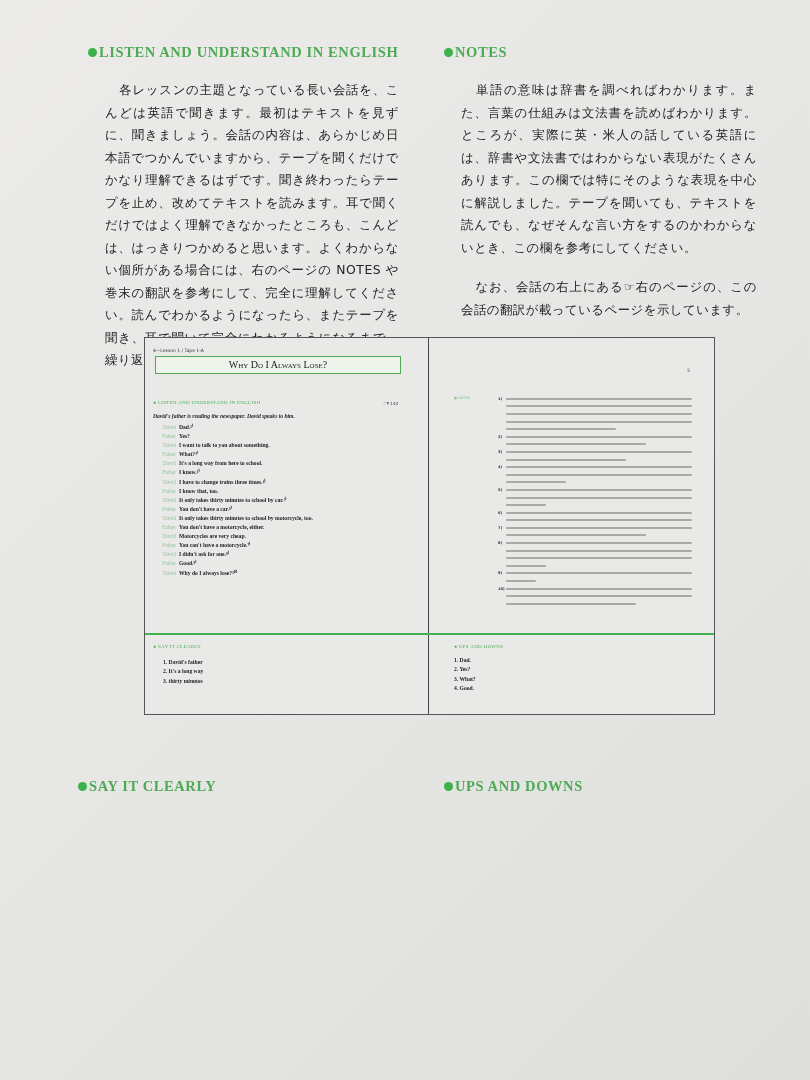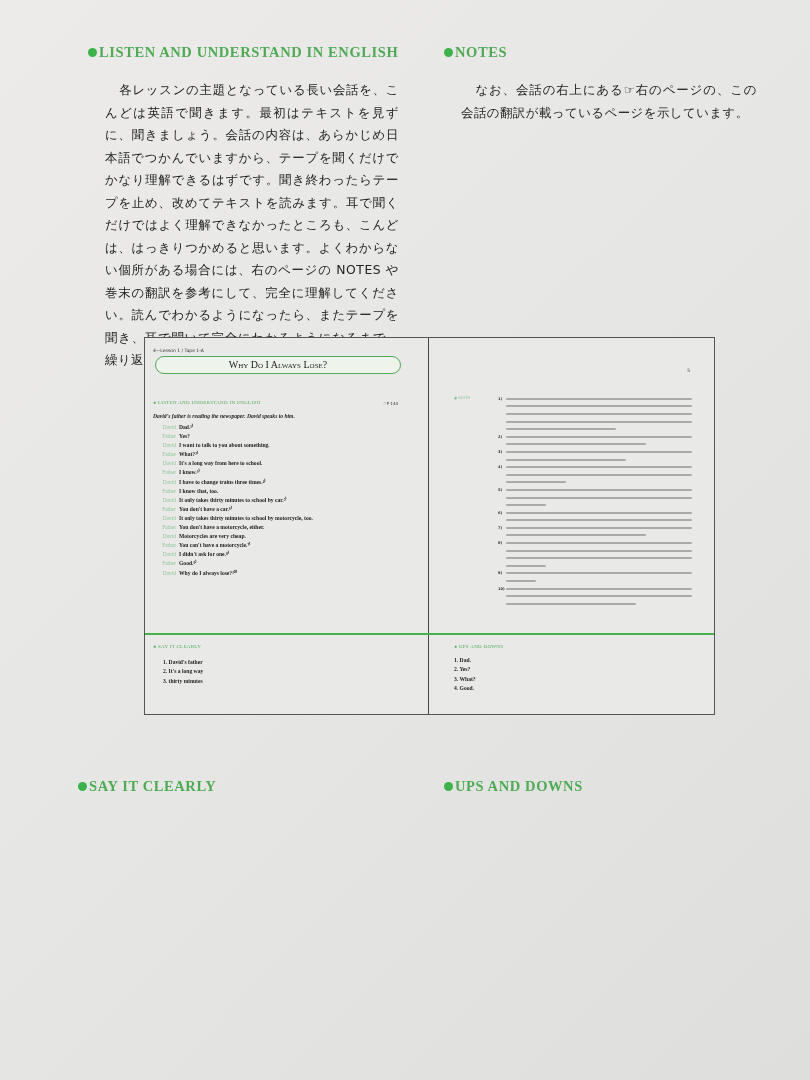--- a/index.html
+++ b/index.html
@@ -25,21 +25,21 @@
 
   
   #spread { position: absolute; left: 144px; top: 337px; width: 571px; height: 378px;
             background: #e9e9e8; border: 1.3px solid #555; box-sizing: border-box; }
   #spread .gutter { position: absolute; left: 283px; top: 0; bottom: 0; width: 1.3px; background: #444; }
   #spread .green-rule { position: absolute; left: 0; right: 0; top: 295px; height: 2px; background: #45b24f; }
   .lp, .rp { position: absolute; top: 0; bottom: 0; }
   .lp { left: 0; width: 283px; } .rp { left: 285px; width: 284px; }
   .runhead { position: absolute; left: 8px; top: 10px; font-size: 4.5px; color: #333; }
   .title-box { position: absolute; left: 10px; top: 18px; width: 244px; height: 16px;
-               border: 1.2px solid #4faa55; border-radius: 9px; background: #eef3ec;
+               border: 1.2px solid #4faa55; border-radius: 0; background: #eef3ec;
                text-align: center; font-family: "Liberation Serif", serif; font-size: 10px;
                line-height: 16px; font-variant: small-caps; color: #222; }
   .mini-head { position: absolute; font-family: "Liberation Serif", serif; font-size: 5px;
                color: #4faa55; letter-spacing: 0.3px; white-space: nowrap; }
   .mini-ref { position: absolute; right: 30px; top: 63px; font-size: 4px; color: #333; }
   .scene { position: absolute; left: 8px; top: 75px; font-family: "Liberation Serif", serif;
            font-style: italic; font-weight: bold; font-size: 5.6px; color: #222; }
   .dialog { position: absolute; left: 6px; top: 85px; }
   .dl { height: 9.1px; font-family: "Liberation Serif", serif; font-size: 5.6px; line-height: 9.1px; white-space: nowrap; }
   .dl .sp { display: inline-block; width: 25px; text-align: right; color: #8fc79a; margin-right: 3px; font-size: 5.4px; }
@@ -55,20 +55,21 @@
 </head>
 <body>
 
 <div class="section" id="s-listen">
   <div class="heading"><span class="dot"></span><span>LISTEN AND UNDERSTAND IN ENGLISH</span></div>
   <p class="para"><span class="ind"></span><span>各レッスンの主題となっている長い会話を、こんどは英語で聞きます。最初はテキストを見ずに、聞きましょう。会話の内容は、あらかじめ日本語でつかんでいますから、テープを聞くだけでかなり理解できるはずです。聞き終わったらテープを止め、改めてテキストを読みます。耳で聞くだけではよく理解できなかったところも、こんどは、はっきりつかめると思います。よくわからない個所がある場合には、右のページの NOTES や巻末の翻訳を参考にして、完全に理解してください。読んでわかるようになったら、またテープを聞き、耳で聞いて完全にわかるようになるまで、繰り返してください。</span></p>
 </div>
 
 <div class="section" id="s-notes">
   <div class="heading"><span class="dot"></span><span>NOTES</span></div>
+  <p class="para"><span class="ind"></span><span>単語の意味は辞書を調べればわかります。また、言葉の仕組みは文法書を読めばわかります。ところが、実際に英・米人の話している英語には、辞書や文法書ではわからない表現がたくさんあります。この欄では特にそのような表現を中心に解説しました。テープを聞いても、テキストを読んでも、なぜそんな言い方をするのかわからないとき、この欄を参考にしてください。</span></p>
   <p class="para"><span class="ind"></span><span>なお、会話の右上にある☞右のページの、この会話の翻訳が載っているページを示しています。</span></p>
 </div>
 
 <div id="spread">
   <div class="lp">
     <div class="runhead">4—Lesson 1 / Tape 1-A</div>
     <div class="title-box">Why Do I Always Lose?</div>
     <div class="mini-head" style="left:8px;top:62px;">● <span>LISTEN AND UNDERSTAND IN ENGLISH</span></div>
     <div class="mini-ref">☞P 144</div>
     <div class="scene">David's father is reading the newspaper. David speaks to him.</div>

